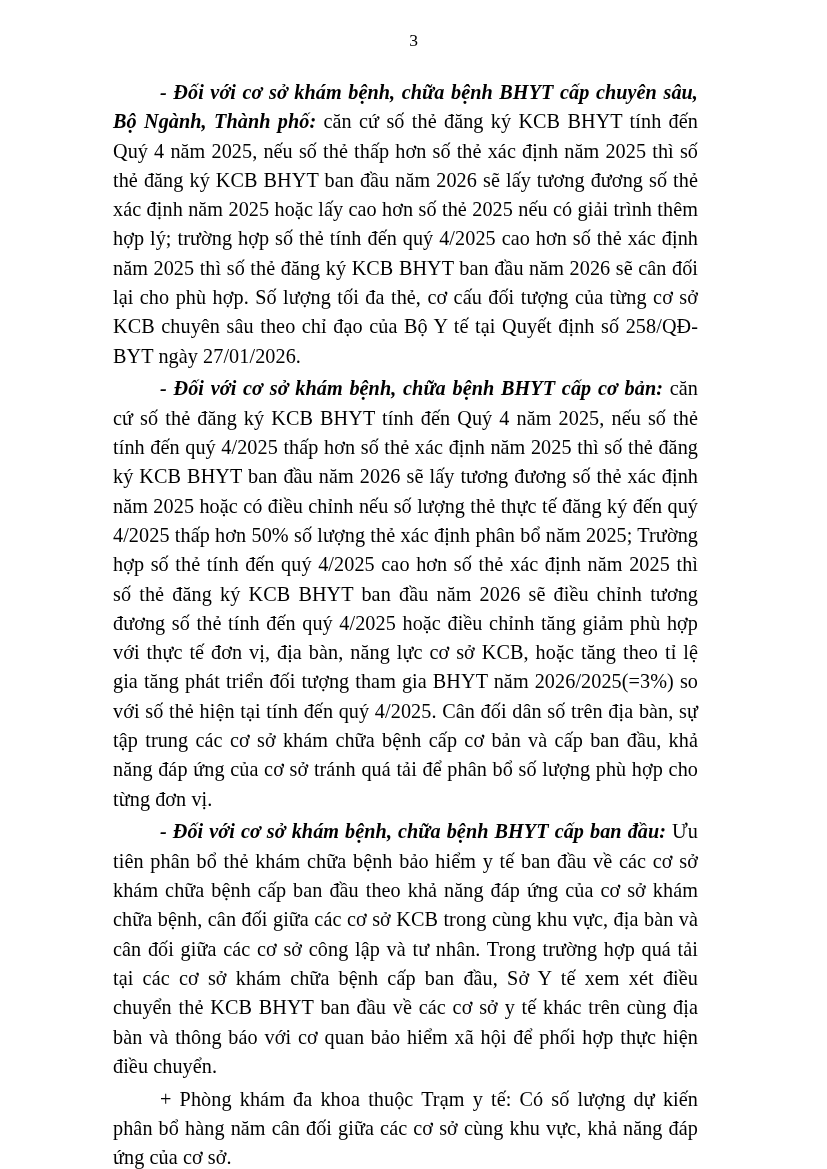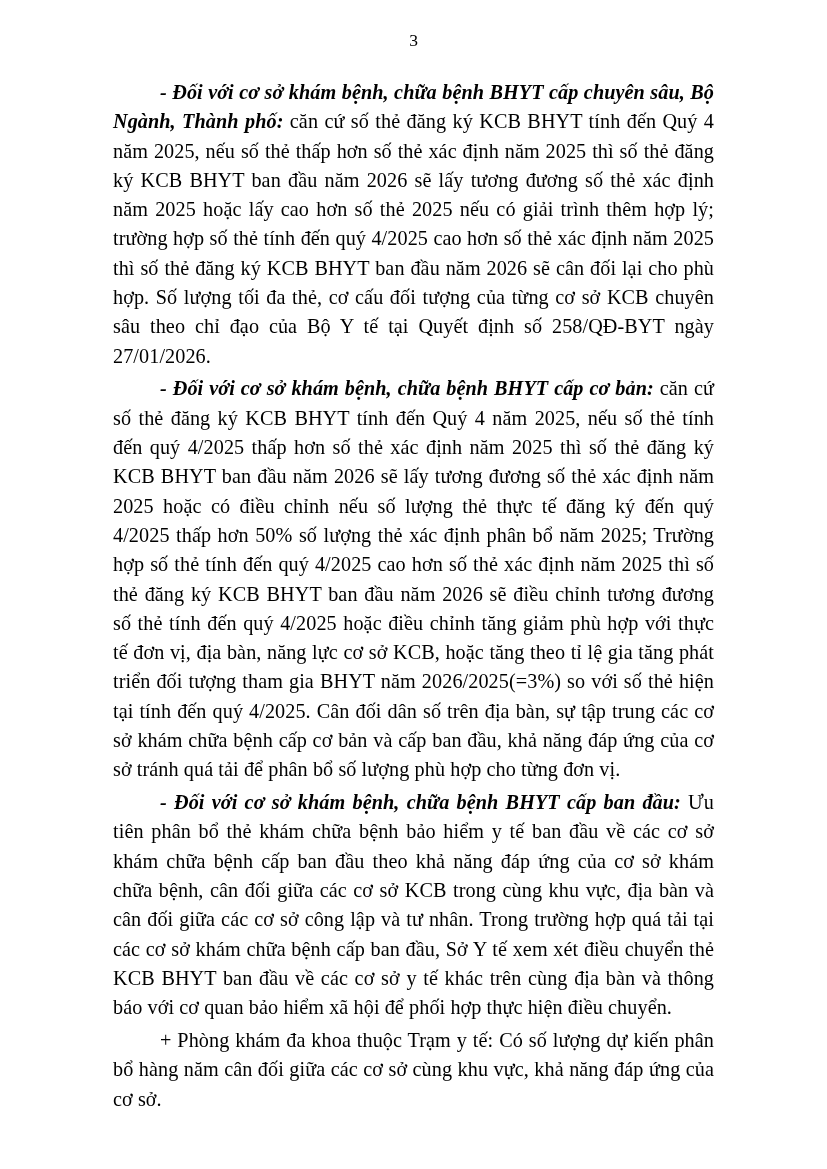--- a/index.html
+++ b/index.html
@@ -31,21 +31,21 @@
     line-height: 1;
     font-family: "Liberation Serif", "DejaVu Serif", serif;
   }
   .body-area {
     position: absolute;
     left: 113px;
     top: 78px;
     width: 601px;
   }
   p.para {
-    margin: 0 0 0 0;
+    margin: 0 16px 0 0;
     padding: 0;
     font-size: 20.2px;
     line-height: 29.3px;
     text-align: justify;
     text-justify: inter-word;
     text-indent: 47px;
     hyphens: none;
     word-spacing: 0px;
   }
   p.para + p.para {

